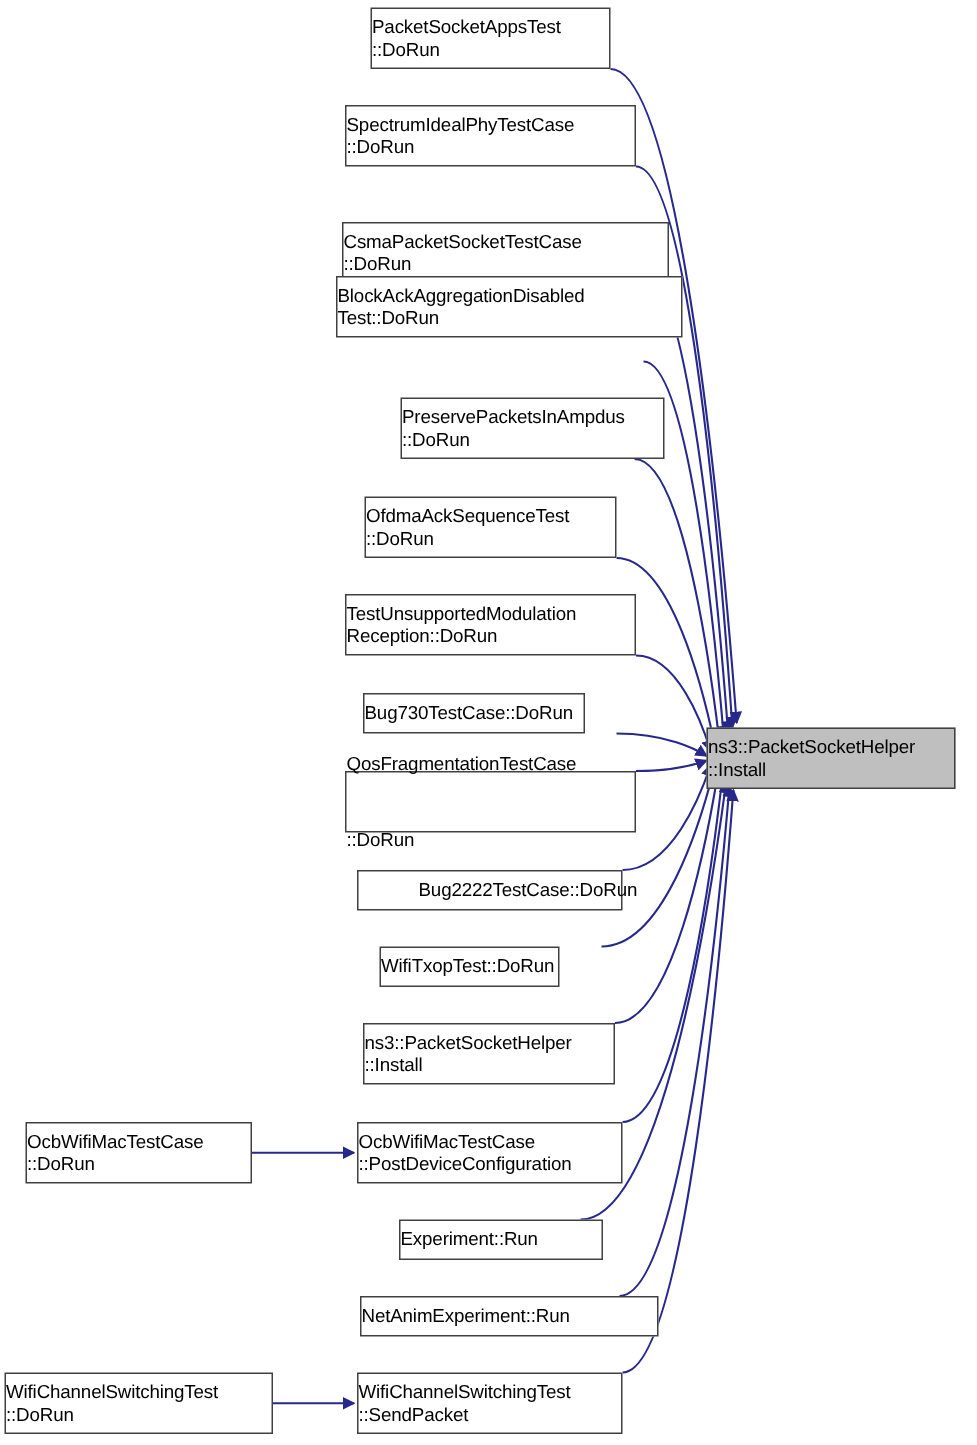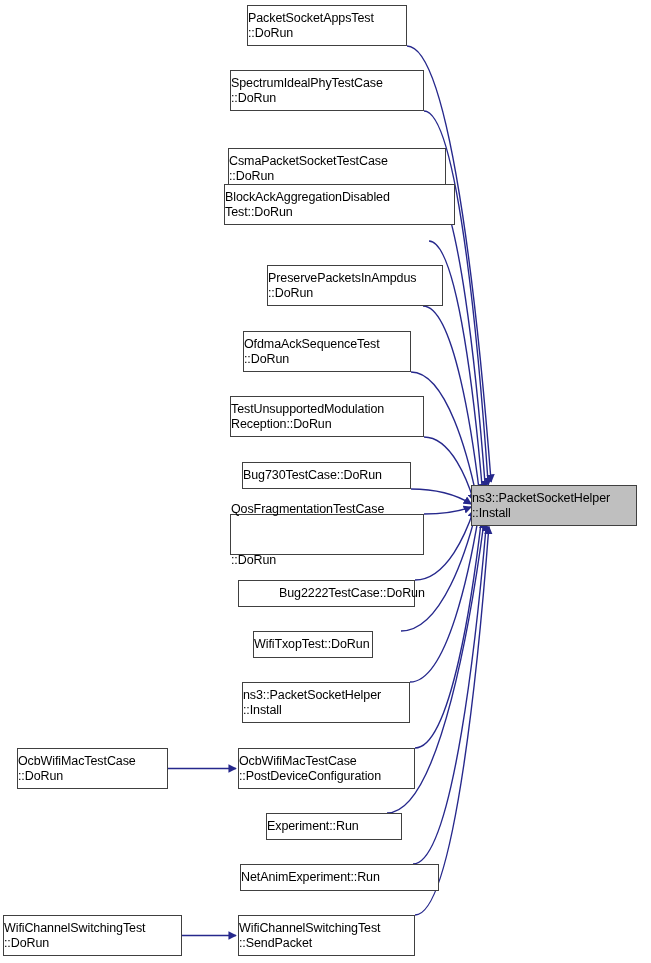--- a/index.html
+++ b/index.html
@@ -82,21 +82,21 @@
   </svg>
 
   <div id="nodes-group">
       <div class="node" style="left: 247px; top: 5px; width: 160px; height: 41px;"><span class="line">PacketSocketAppsTest</span><span class="line">::DoRun</span></div>
       <div class="node" style="left: 230px; top: 70px; width: 194px; height: 41px;"><span class="line">SpectrumIdealPhyTestCase</span><span class="line">::DoRun</span></div>
       <div class="node" style="left: 228px; top: 148px; width: 218px; height: 41px;"><span class="line">CsmaPacketSocketTestCase</span><span class="line">::DoRun</span></div>
       <div class="node" style="left: 224px; top: 184px; width: 231px; height: 41px;"><span class="line">BlockAckAggregationDisabled</span><span class="line">Test::DoRun</span></div>
       <div class="node" style="left: 231px; top: 265px; width: 176px; height: 41px; margin-left: 36px;"><span class="line">PreservePacketsInAmpdus</span><span class="line">::DoRun</span></div>
       <div class="node" style="left: 243px; top: 331px; width: 168px; height: 41px;"><span class="line">OfdmaAckSequenceTest</span><span class="line">::DoRun</span></div>
       <div class="node" style="left: 230px; top: 396px; width: 194px; height: 41px;"><span class="line">TestUnsupportedModulation</span><span class="line">Reception::DoRun</span></div>
-      <div class="node" style="left: 242px; top: 462px; width: 169px; height: 27px;"><span class="line">Bug730TestCase::DoRun</span></div>
+      <div class="node" style="left: 242px; top: 462px; width: 148px; height: 27px;"><span class="line">Bug730TestCase::DoRun</span></div>
       <div class="node" style="left: 230px; top: 514px; width: 194px; height: 41px; gap: 36px;"><span class="line">QosFragmentationTestCase</span><span class="line">::DoRun</span></div>
       <div class="node" style="left: 238px; top: 580px; width: 177px; height: 27px; padding-left: 40px;"><span class="line">Bug2222TestCase::DoRun</span></div>
       <div class="node" style="left: 253px; top: 631px; width: 120px; height: 27px;"><span class="line">WifiTxopTest::DoRun</span></div>
       <div class="node" style="left: 242px; top: 682px; width: 168px; height: 41px;"><span class="line">ns3::PacketSocketHelper</span><span class="line">::Install</span></div>
       <div class="node" style="left: 238px; top: 748px; width: 177px; height: 41px;"><span class="line">OcbWifiMacTestCase</span><span class="line">::PostDeviceConfiguration</span></div>
       <div class="node" style="left: 266px; top: 813px; width: 136px; height: 27px;"><span class="line">Experiment::Run</span></div>
       <div class="node" style="left: 240px; top: 864px; width: 199px; height: 27px;"><span class="line">NetAnimExperiment::Run</span></div>
       <div class="node" style="left: 238px; top: 915px; width: 177px; height: 41px;"><span class="line">WifiChannelSwitchingTest</span><span class="line">::SendPacket</span></div>
       <div class="node" style="left: 17px; top: 748px; width: 151px; height: 41px;"><span class="line">OcbWifiMacTestCase</span><span class="line">::DoRun</span></div>
       <div class="node" style="left: 3px; top: 915px; width: 179px; height: 41px;"><span class="line">WifiChannelSwitchingTest</span><span class="line">::DoRun</span></div>

